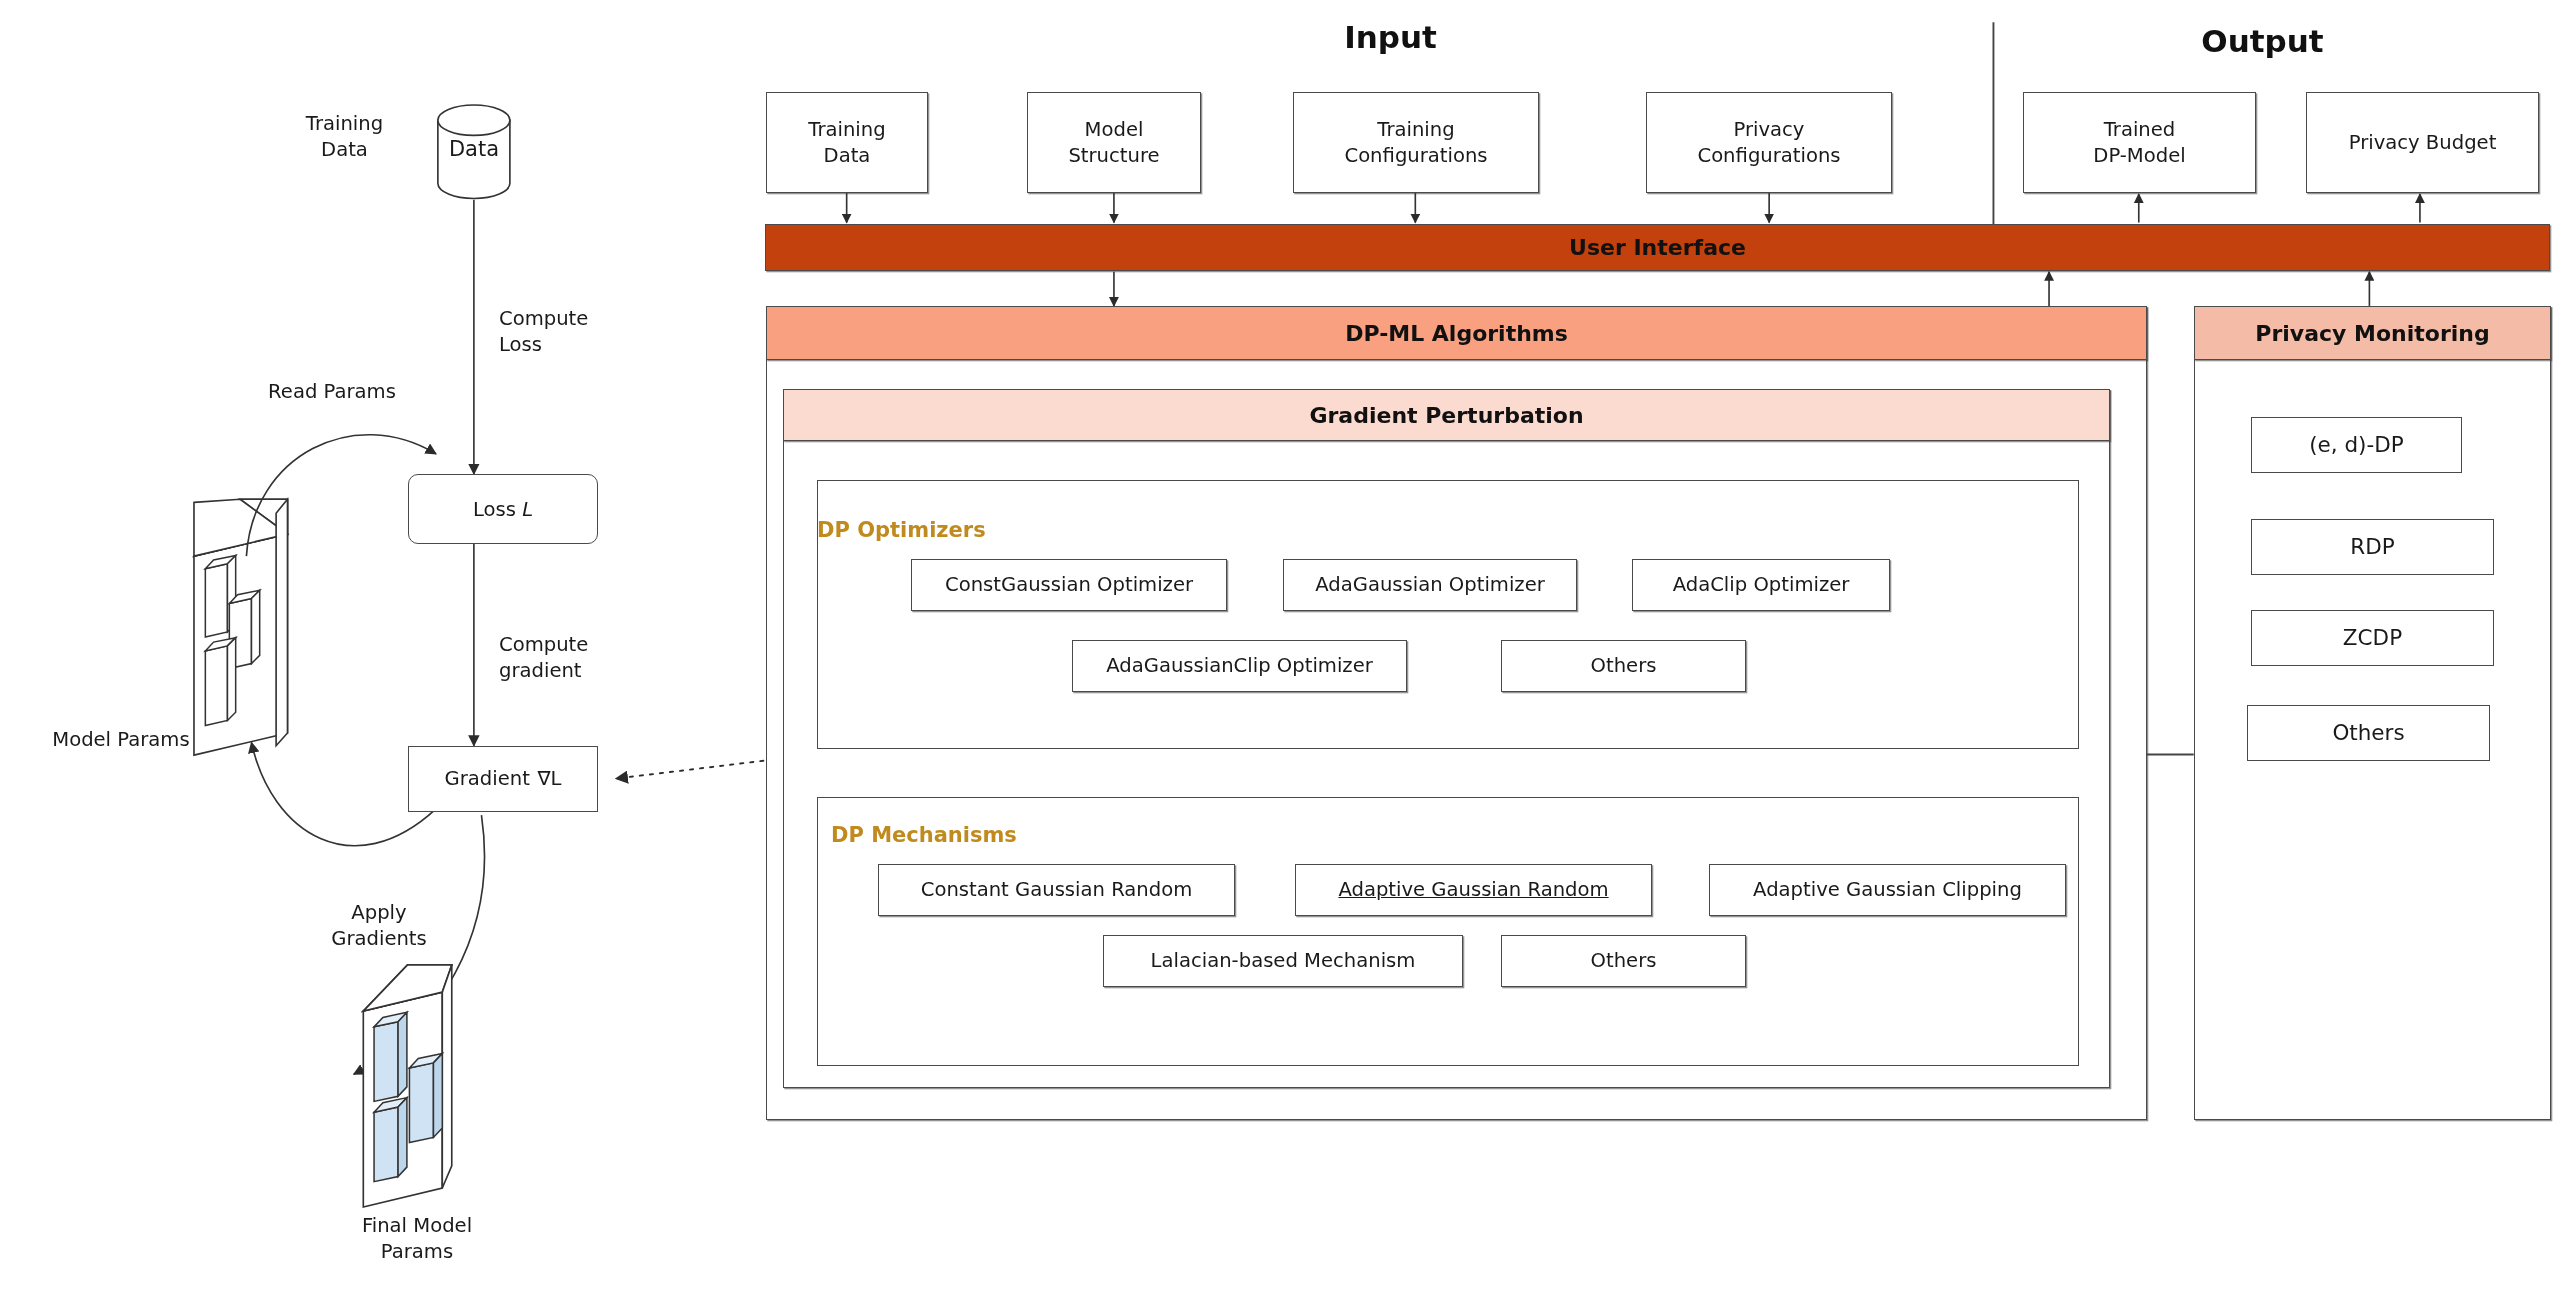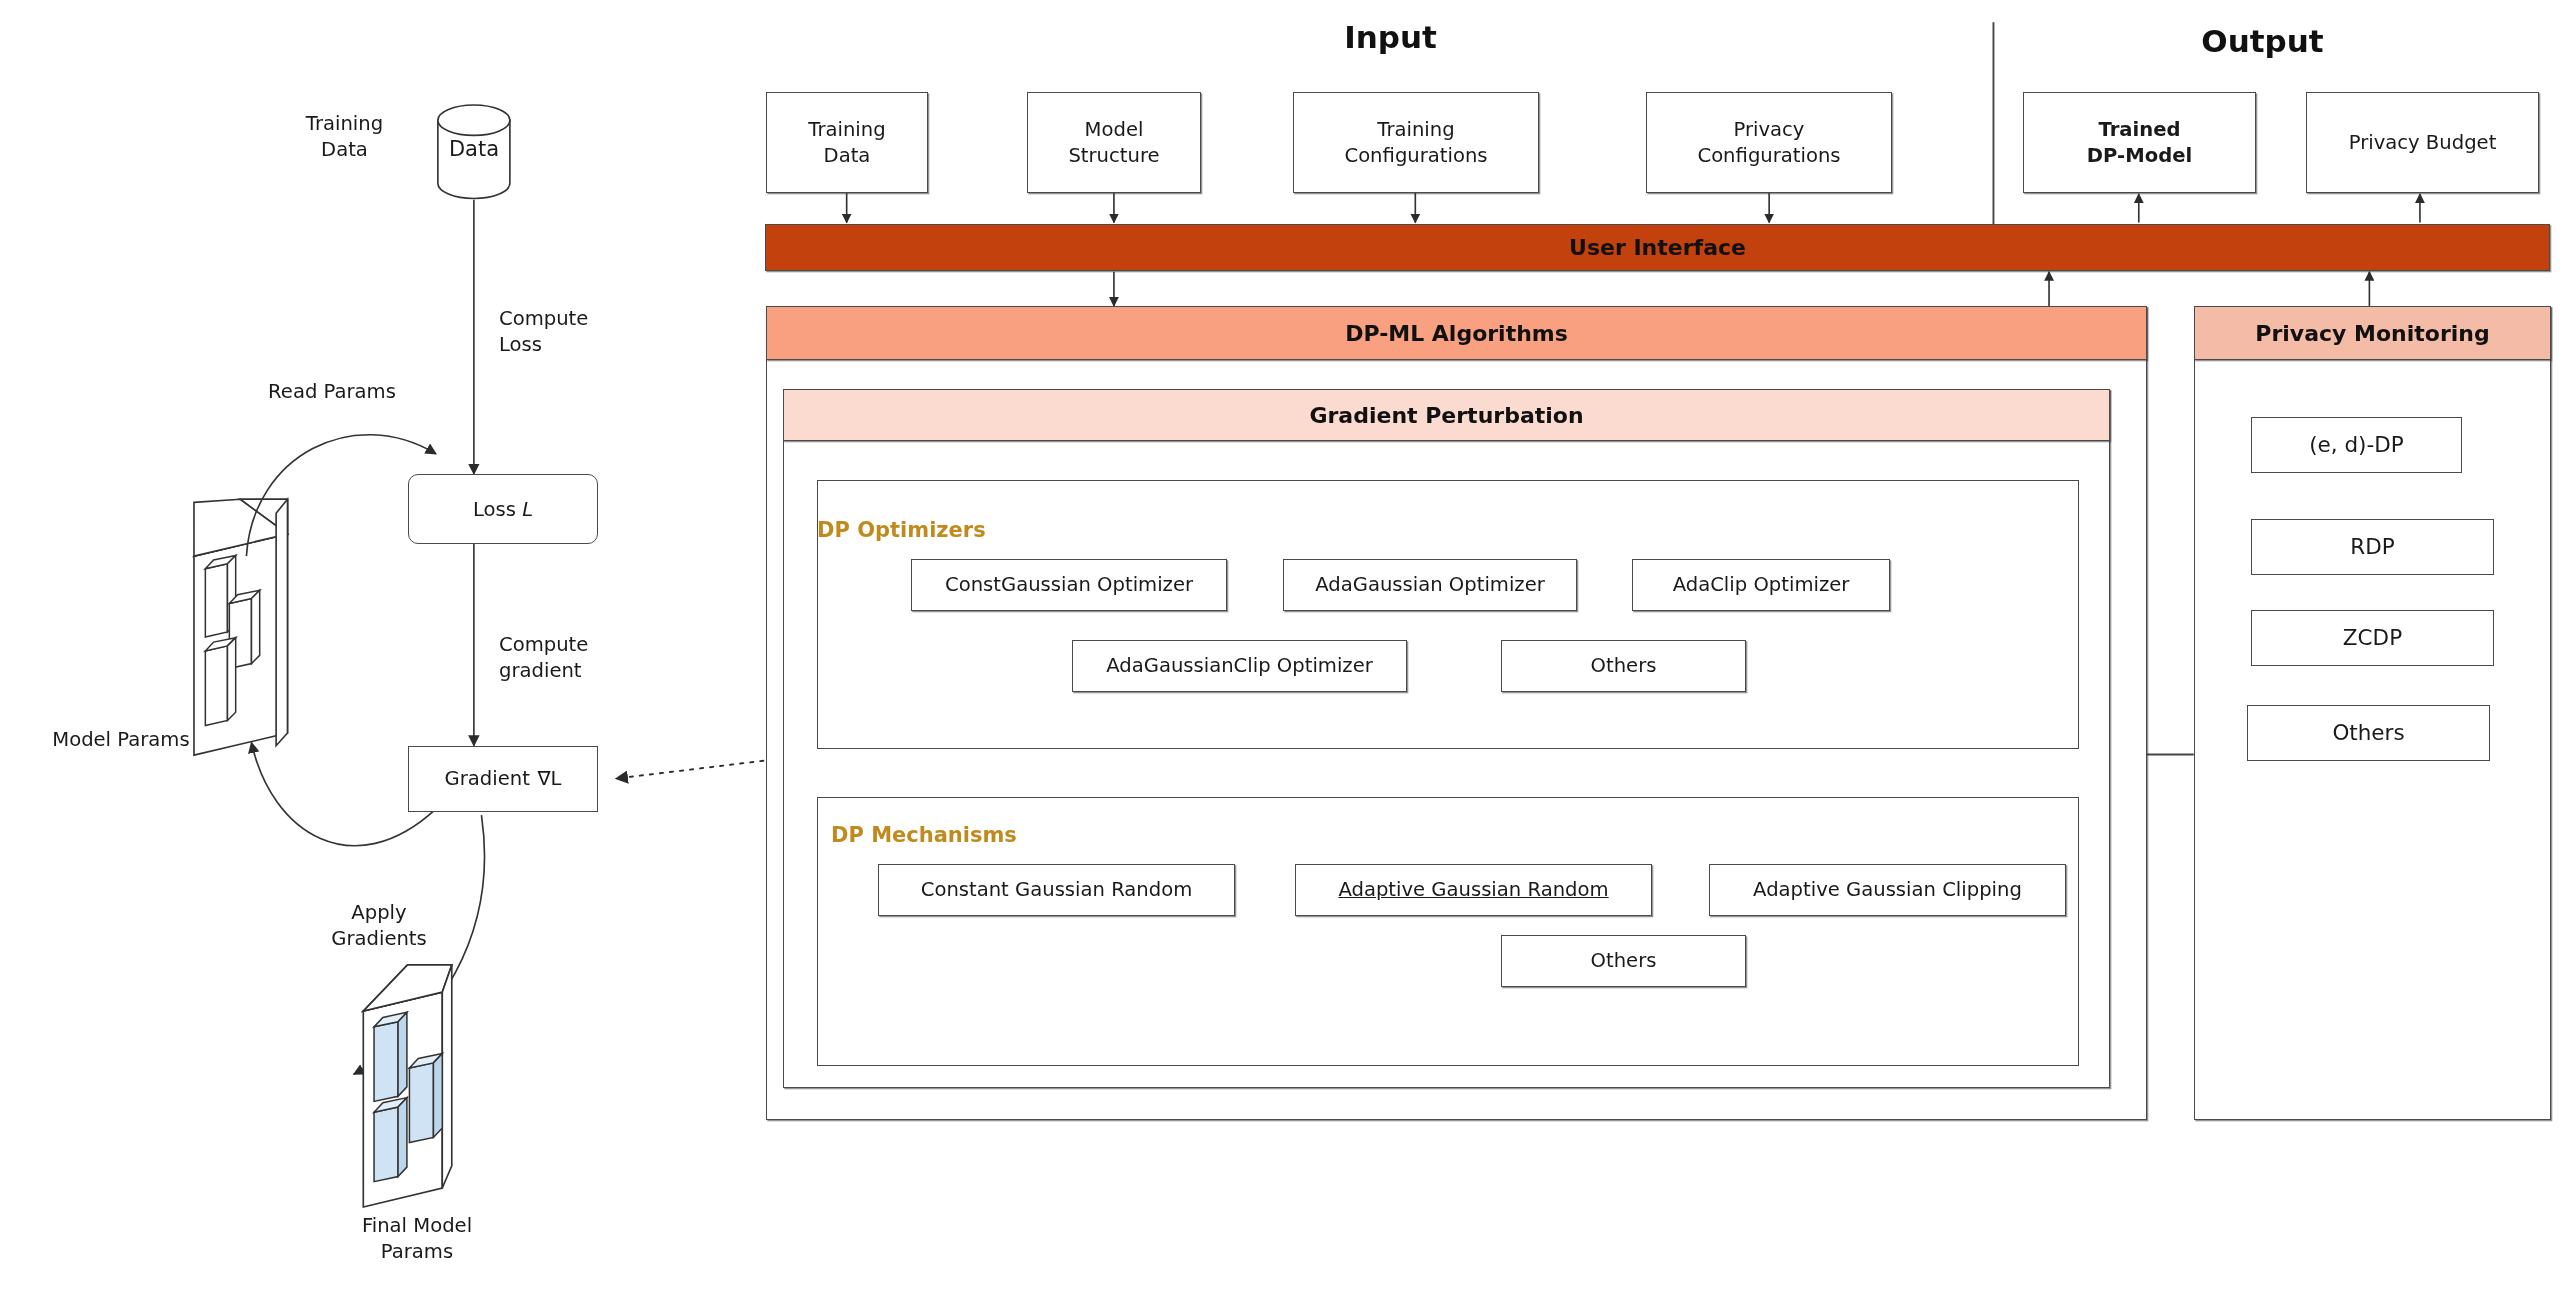--- a/index.html
+++ b/index.html
@@ -238,21 +238,21 @@
   </div>
   <div class="abs pbox twoline" style="left:1293px; top:92px; width:246px; height:101px;">
     <span style="white-space:pre-line;">Training
 Configurations</span>
   </div>
   <div class="abs pbox twoline" style="left:1646px; top:92px; width:246px; height:101px;">
     <span style="white-space:pre-line;">Privacy
 Configurations</span>
   </div>
 
-  <div class="abs pbox twoline" style="left:2023px; top:92px; width:233px; height:101px;font-weight:bold;">
+  <div class="abs pbox twoline" style="left:2023px; top:92px; width:233px; height:101px;">
     <span style="white-space:pre-line;">Trained
 DP-Model</span>
   </div>
   <div class="abs pbox twoline" style="left:2306px; top:92px; width:233px; height:101px;">
     <span style="white-space:pre-line;">Privacy Budget</span>
   </div>
 
   <div class="abs banner banner-ui" style="left:765px; top:224px; width:1785px; height:47px;">
     <span>User Interface</span>
   </div>
@@ -295,20 +295,23 @@
 
   <div class="abs pbox" style="left:878px; top:864px; width:357px; height:52px;">
     <span>Constant Gaussian Random</span>
   </div>
   <div class="abs pbox" style="left:1295px; top:864px; width:357px; height:52px;text-decoration:underline;">
     <span>Adaptive Gaussian Random</span>
   </div>
   <div class="abs pbox" style="left:1709px; top:864px; width:357px; height:52px;">
     <span>Adaptive Gaussian Clipping</span>
   </div>
+  <div class="abs pbox" style="left:1103px; top:935px; width:360px; height:52px;">
+    <span>Lalacian-based Mechanism</span>
+  </div>
   <div class="abs pbox" style="left:1501px; top:935px; width:245px; height:52px;">
     <span>Others</span>
   </div>
 
   <div class="abs panel" style="left:2194px; top:306px; width:357px; height:814px;"></div>
 
   <div class="abs banner banner-pm" style="left:2194px; top:306px; width:357px; height:54px;">
     <span>Privacy Monitoring</span>
   </div>
 

